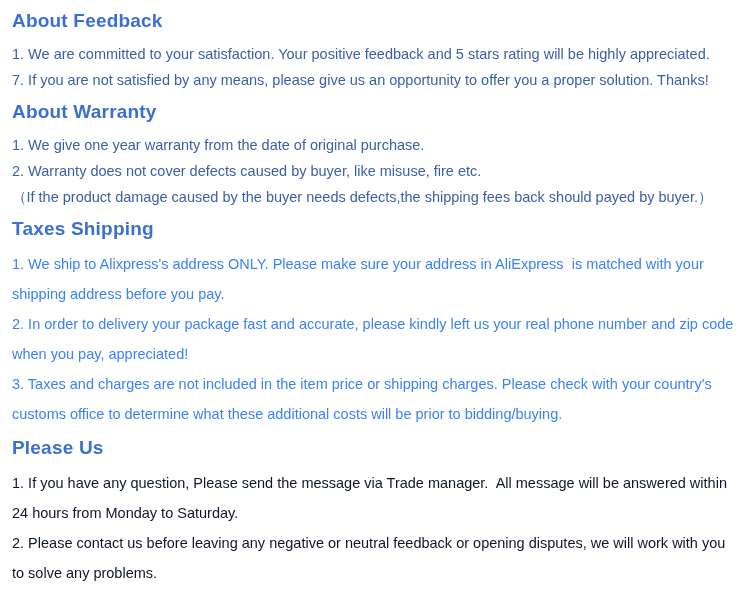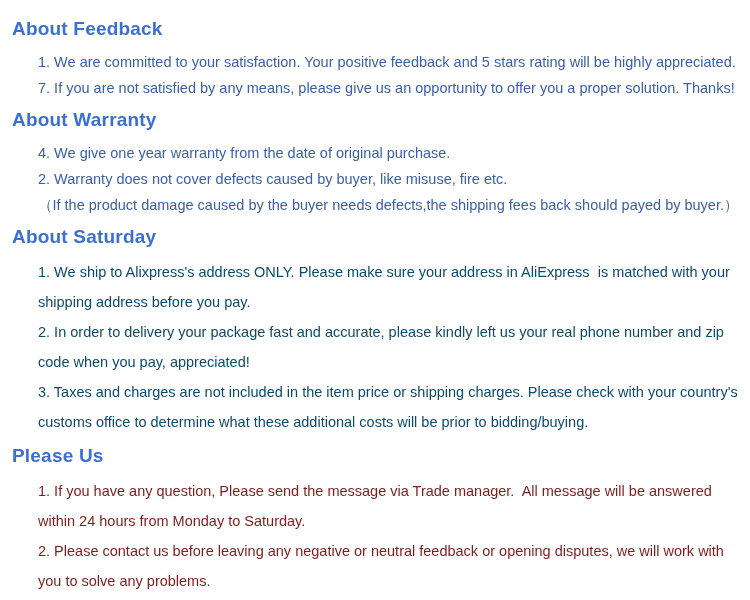--- a/index.html
+++ b/index.html
@@ -11,21 +11,21 @@
     width: 750px;
     height: 600px;
     font-family: "Liberation Sans", sans-serif;
     color: #2f2f6a;
     overflow: hidden;
   }
   .page {
     box-sizing: border-box;
     width: 750px;
     height: 600px;
-    padding: 18px 10px 10px 10px;
+    padding: 10px 10px 10px 10px;
     background: #ffffff;
   }
   .section {
     margin-bottom: 6px;
   }
   .section-title {
     font-size: 19px;
     font-weight: bold;
     color: #3b6fd4;
     letter-spacing: 0.2px;
@@ -34,51 +34,50 @@
   }
   .section + .section .section-title {
     margin-top: 8px;
   }
   .line {
     font-size: 14.5px;
     line-height: 25px;
     color: #3a5fa8;
     padding-left: 2px;
     white-space: pre-wrap;
-    margin-left: 26px;
   }
   .sec-feedback .line { color: #3a5fa8; }
   .sec-warranty .line { color: #3a5fa8; }
-  .sec-shipping .line { color: #0c4a6e; }
-  .sec-contact .line { color: #7f1d1d; }
+  .sec-shipping .line { color: #3b82f6; }
+  .sec-contact .line { color: #0f172a; }
   .sec-shipping .line,
   .sec-contact .line { line-height: 30px; }
   .sec-feedback .line { line-height: 26px; }
   .sec-warranty .line { line-height: 26px; }
 </style>
 </head>
 <body>
 
 <div class="page">
 
   <div class="section sec-feedback">
     <h2 class="section-title">About Feedback</h2>
     <div class="line">1. We are committed to your satisfaction. Your positive feedback and 5 stars rating will be highly appreciated.</div>
     <div class="line">7. If you are not satisfied by any means, please give us an opportunity to offer you a proper solution. Thanks!</div>
   </div>
 
   <div class="section sec-warranty">
     <h2 class="section-title">About Warranty</h2>
-    <div class="line">4. We give one year warranty from the date of original purchase.</div>
+    <div class="line">1. We give one year warranty from the date of original purchase.</div>
     <div class="line">2. Warranty does not cover defects caused by buyer, like misuse, fire etc.</div>
     <div class="line">（If the product damage caused by the buyer needs defects,the shipping fees back should payed by buyer.）</div>
   </div>
 
   <div class="section sec-shipping">
-    <h2 class="section-title">About Saturday</h2>
+    <h2 class="section-title">Taxes Shipping</h2>
     <div class="line">1. We ship to Alixpress's address ONLY. Please make sure your address in AliExpress  is matched with your shipping address before you pay.</div>
     <div class="line">2. In order to delivery your package fast and accurate, please kindly left us your real phone number and zip code when you pay, appreciated!</div>
     <div class="line">3. Taxes and charges are not included in the item price or shipping charges. Please check with your country's customs office to determine what these additional costs will be prior to bidding/buying.</div>
   </div>
 
   <div class="section sec-contact">
     <h2 class="section-title">Please Us</h2>
     <div class="line">1. If you have any question, Please send the message via Trade manager.  All message will be answered within 24 hours from Monday to Saturday.</div>
     <div class="line">2. Please contact us before leaving any negative or neutral feedback or opening disputes, we will work with you to solve any problems.</div>
   </div>

